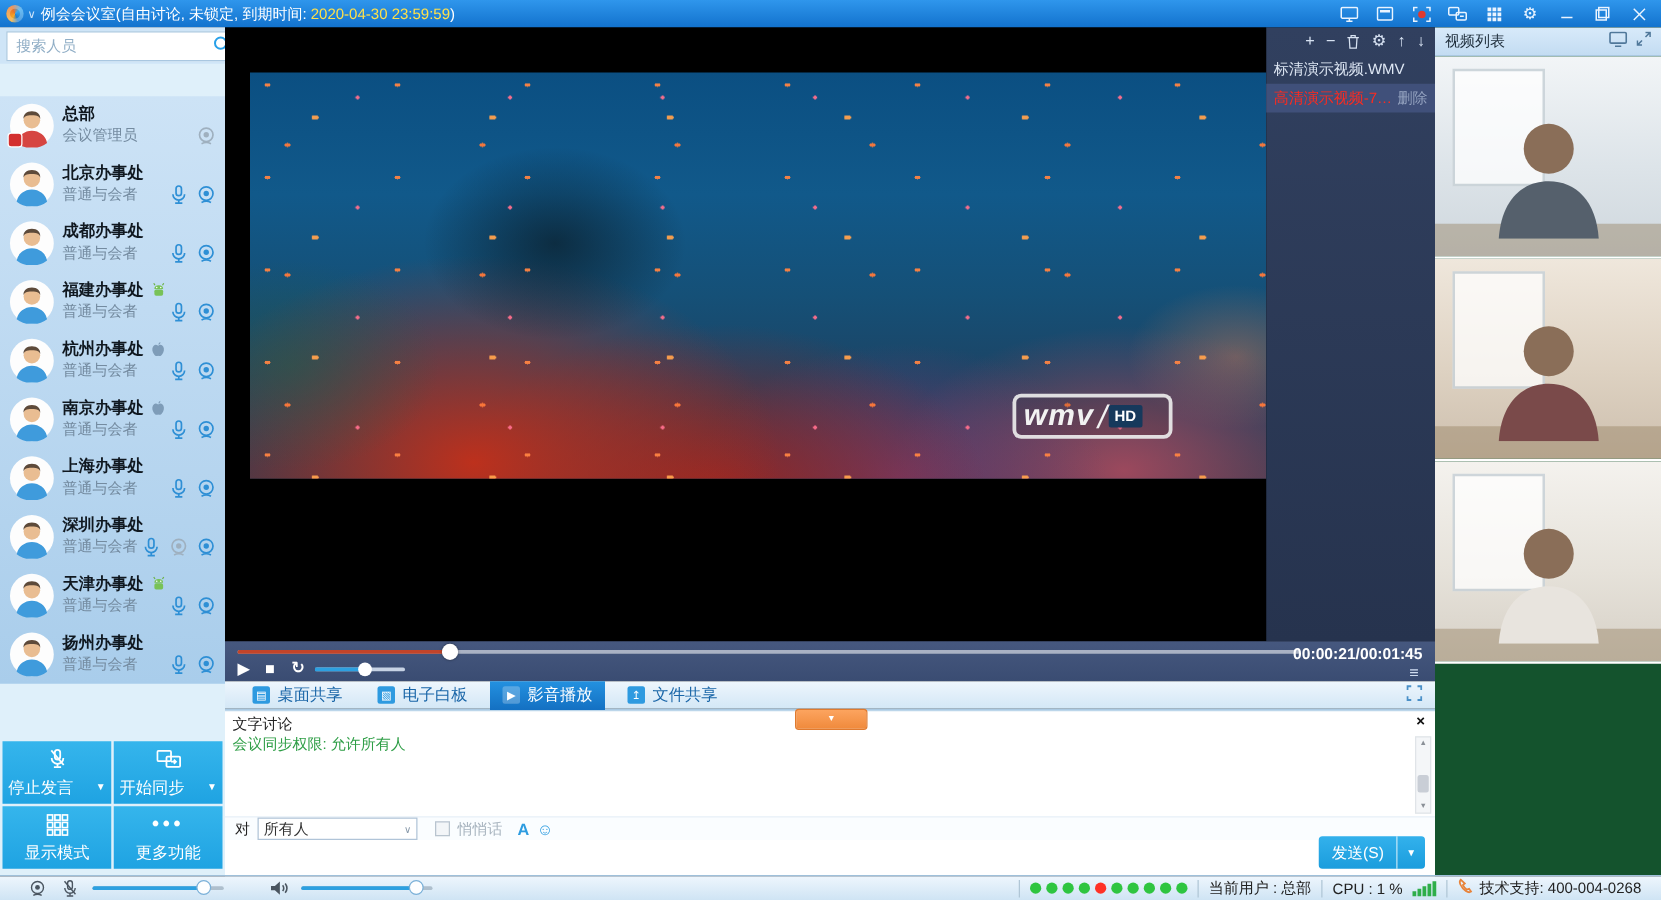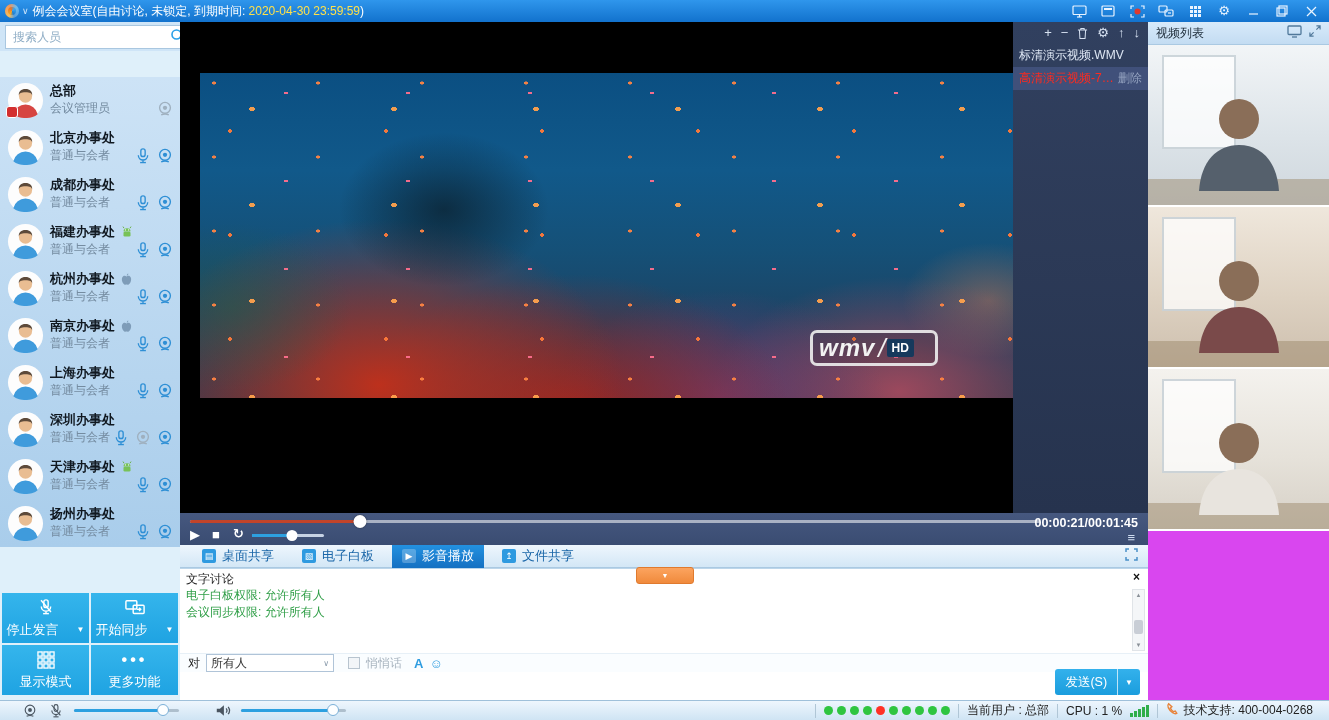--- a/index.html
+++ b/index.html
@@ -52,21 +52,21 @@
   .sbtn{background:linear-gradient(180deg,#35b5ec,#1fa3e2);color:#fff;display:flex;flex-direction:column;align-items:center;justify-content:center;gap:3px;cursor:pointer;}
   .sbtn .bic{height:20px;display:flex;align-items:center;justify-content:center;}
   .sbtn .bic svg{stroke:#fff;fill:none;stroke-width:1.6;}
   .sbtn .blabel{font-size:13px;display:flex;align-items:center;gap:18px;}
   .sbtn .dd{font-size:8px;}
   .dots3{letter-spacing:3px;font-size:16px;font-weight:bold;line-height:10px;}
 
   
   .main{position:absolute;left:180px;top:22px;width:968px;height:678px;}
   .video-player{position:absolute;left:0;top:0;width:833px;height:491px;background:#000;}
-  .video-frame{position:absolute;left:20px;top:51px;width:813px;height:325px;background:linear-gradient(180deg,#0b4f82 0%,#11598a 30%,#155077 55%,#1c4465 75%,#2e3a50 100%);overflow:hidden;}
+  .video-frame{position:absolute;left:20px;top:36px;width:813px;height:325px;background:linear-gradient(180deg,#0b4f82 0%,#11598a 30%,#155077 55%,#1c4465 75%,#2e3a50 100%);overflow:hidden;}
   .coral{position:absolute;inset:0;background:
     radial-gradient(ellipse 150px 110px at 30% 42%,rgba(8,18,24,.6),transparent 70%),
     radial-gradient(ellipse 170px 120px at 4% 72%,rgba(40,90,70,.55),transparent 70%),
     radial-gradient(ellipse 340px 230px at 22% 96%,rgba(196,48,26,.95),transparent 72%),
     radial-gradient(ellipse 300px 190px at 46% 104%,rgba(160,36,30,.92),transparent 72%),
     radial-gradient(ellipse 230px 150px at 64% 100%,rgba(120,60,115,.8),transparent 72%),
     radial-gradient(ellipse 260px 160px at 86% 98%,rgba(175,75,95,.85),transparent 72%),
     radial-gradient(ellipse 120px 80px at 97% 70%,rgba(190,120,90,.5),transparent 72%);}
   .fish{position:absolute;inset:0;background-image:
     radial-gradient(2.5px 1.6px at 14px 10px,#ff8443 92%,transparent),
@@ -126,21 +126,21 @@
   .cir-check{width:10px;height:10px;border:1px solid #b8c4cf;background:#f2f5f8;margin-left:8px;}
   .cir-wlabel{color:#a8b4bf;font-size:12px;}
   .cir-font{color:#2d9ce0;font-weight:bold;font-size:13px;margin-left:6px;cursor:pointer;}
   .cir-emoji{color:#2d9ce0;font-size:13px;cursor:pointer;}
   .chat-inputarea{position:absolute;left:0;top:103px;width:100%;height:29px;background:#fff;}
   .send-btn{position:absolute;right:8px;bottom:5px;height:26px;background:linear-gradient(180deg,#33b1ec,#1b9ddd);border-radius:3px;display:flex;align-items:center;color:#fff;cursor:pointer;}
   .send-main{padding:0 10px;font-size:12.5px;border-right:1px solid rgba(255,255,255,.7);height:100%;display:flex;align-items:center;}
   .send-dd{padding:0 7px;font-size:8px;}
 
   
-  .rpanel{position:absolute;left:1148px;top:22px;width:181px;height:678px;background:#d946ef;}
+  .rpanel{position:absolute;left:1148px;top:22px;width:181px;height:678px;background:#14532d;}
   .rp-header{height:23px;background:linear-gradient(180deg,#d8eafa,#c3dcf2);border-bottom:1px solid #aac9e2;display:flex;align-items:center;padding:0 8px;box-sizing:border-box;color:#1c2b38;font-size:12px;}
   .rp-icons{margin-left:auto;display:flex;gap:7px;}
   .rp-icons svg{stroke:#50789a;fill:none;stroke-width:1.3;cursor:pointer;}
   .thumb{position:relative;width:181px;height:162px;border-bottom:2px solid #fff;box-sizing:border-box;overflow:hidden;}
   .thumb .bgwin{position:absolute;inset:0;}
   .t1 .bgwin{background:linear-gradient(180deg,#f2f5f7 0%,#dde4e9 55%,#cfd7dd 100%);}
   .t2 .bgwin{background:linear-gradient(180deg,#efe7dc 0%,#ded2c2 55%,#cdbfae 100%);}
   .t3 .bgwin{background:linear-gradient(180deg,#f4f2ee 0%,#e6e2da 55%,#d6d0c6 100%);}
   .winpane{position:absolute;left:14px;top:10px;width:70px;height:90px;background:rgba(255,255,255,.75);border:2px solid rgba(160,175,185,.5);}
   .deskline{position:absolute;left:0;bottom:0;width:100%;height:26px;background:rgba(150,130,100,.45);}
@@ -810,21 +810,20 @@
     </div>
 
     <div class="chat">
       <div class="orange-handle">▼</div>
       <div class="chat-header">
         <span>文字讨论</span>
         <span class="chat-close">×</span>
       </div>
       <div class="chat-msgs">
 
-      <div class="msg">电子白板权限: 允许所有人</div>
           <div class="msg">会议同步权限: 允许所有人</div>
         </div>
       <div class="chat-scroll">
         <div class="cs-arrow">▲</div>
         <div class="cs-thumb"></div>
         <div class="cs-arrow" style="position:absolute;bottom:0;width:100%">▼</div>
       </div>
       <div class="chat-inputrow">
         <span class="cir-label">对</span>
         <div class="cir-select">

